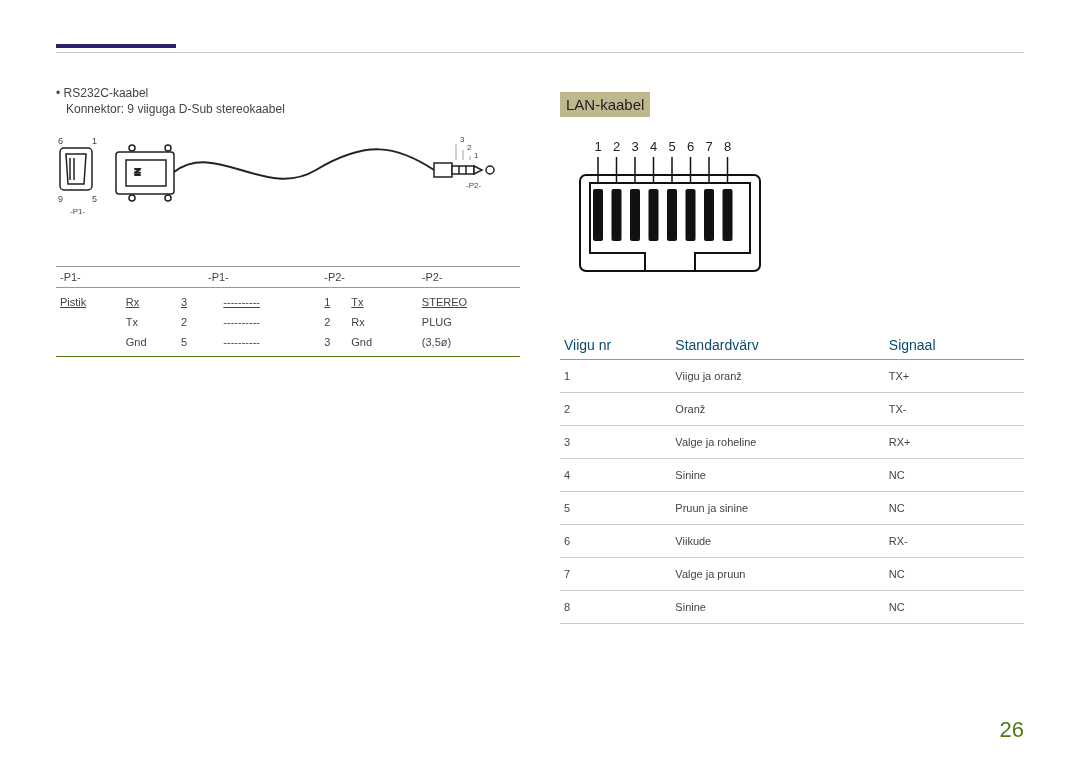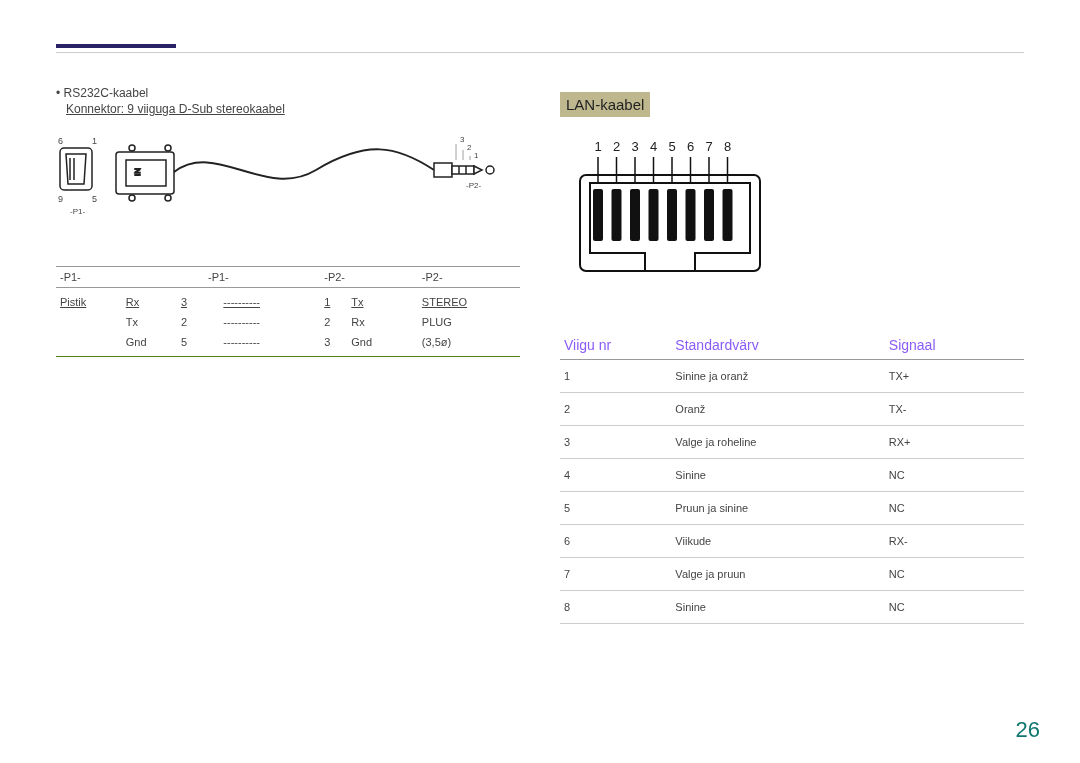--- a/index.html
+++ b/index.html
@@ -33,41 +33,41 @@
     top: 86px;
     left: 56px;
     right: 56px;
     bottom: 40px;
     display: flex;
     gap: 40px;
   }
   .col { flex: 1; }
   .bullet-line { font-size: 12px; color: #444; margin-bottom: 2px; }
   .bullet-line::before { content: "• "; }
-  .sub-line { font-size: 12px; color: #444; margin-left: 10px; margin-bottom: 14px; text-decoration: underline; }
+  .sub-line { font-size: 12px; color: #444; margin-left: 10px; margin-bottom: 14px; }
   .hl-heading {
     display: inline-block;
     background: #bfb88f;
     color: #222;
     font-size: 15px;
     padding: 4px 6px;
     margin: 6px 0 12px 0;
   }
   .diagram-rs232 { margin: 8px 0 16px 0; }
   .diagram-rs232 svg { display: block; }
   .rs232-table { width: 100%; border-collapse: collapse; font-size: 11px; color: #444; }
   .rs232-table th, .rs232-table td { text-align: left; padding: 4px 4px; }
   .rs232-table thead th { border-top: 1px solid #999; border-bottom: 1px solid #999; font-weight: normal; }
   .rs232-table tbody tr:first-child td { padding-top: 8px; text-decoration: underline; }
   .rs232-table tbody tr:last-child td { padding-bottom: 8px; border-bottom: 1px solid #4d7c0f; }
   .lan-diagram { margin: 4px 0 22px 0; }
   .lan-table { width: 100%; border-collapse: collapse; font-size: 12px; color: #444; }
-  .lan-table th { text-align: left; font-size: 14px; font-weight: normal; color: #8b5cf6; border-bottom: 1px solid #999; padding: 8px 4px 6px 4px; }
+  .lan-table th { text-align: left; font-size: 14px; font-weight: normal; color: #0c4a6e; border-bottom: 1px solid #999; padding: 8px 4px 6px 4px; }
   .lan-table td { border-bottom: 1px solid #ccc; padding: 10px 4px; font-size: 11px; }
-  .page-num { position: absolute; right: 40px; bottom: 20px; font-size: 22px; color: #0f766e; }
+  .page-num { position: absolute; right: 56px; bottom: 20px; font-size: 22px; color: #4d7c0f; }
 </style>
 </head>
 <body>
 
 <div class="top-bar"></div>
 <div class="top-rule"></div>
 
 <div class="content">
 
   <div class="col">
@@ -217,21 +217,21 @@
       <thead>
         <tr>
           <th style="width:24%">Viigu nr</th>
           <th style="width:46%">Standardvärv</th>
           <th>Signaal</th>
         </tr>
       </thead>
       <tbody id="lan-body">
           <tr>
             <td>1</td>
-            <td>Sinine ja oranž</td>
+            <td>Viigu ja oranž</td>
             <td>TX+</td>
           </tr>
           <tr>
             <td>2</td>
             <td>Oranž</td>
             <td>TX-</td>
           </tr>
           <tr>
             <td>3</td>
             <td>Valge ja roheline</td>

